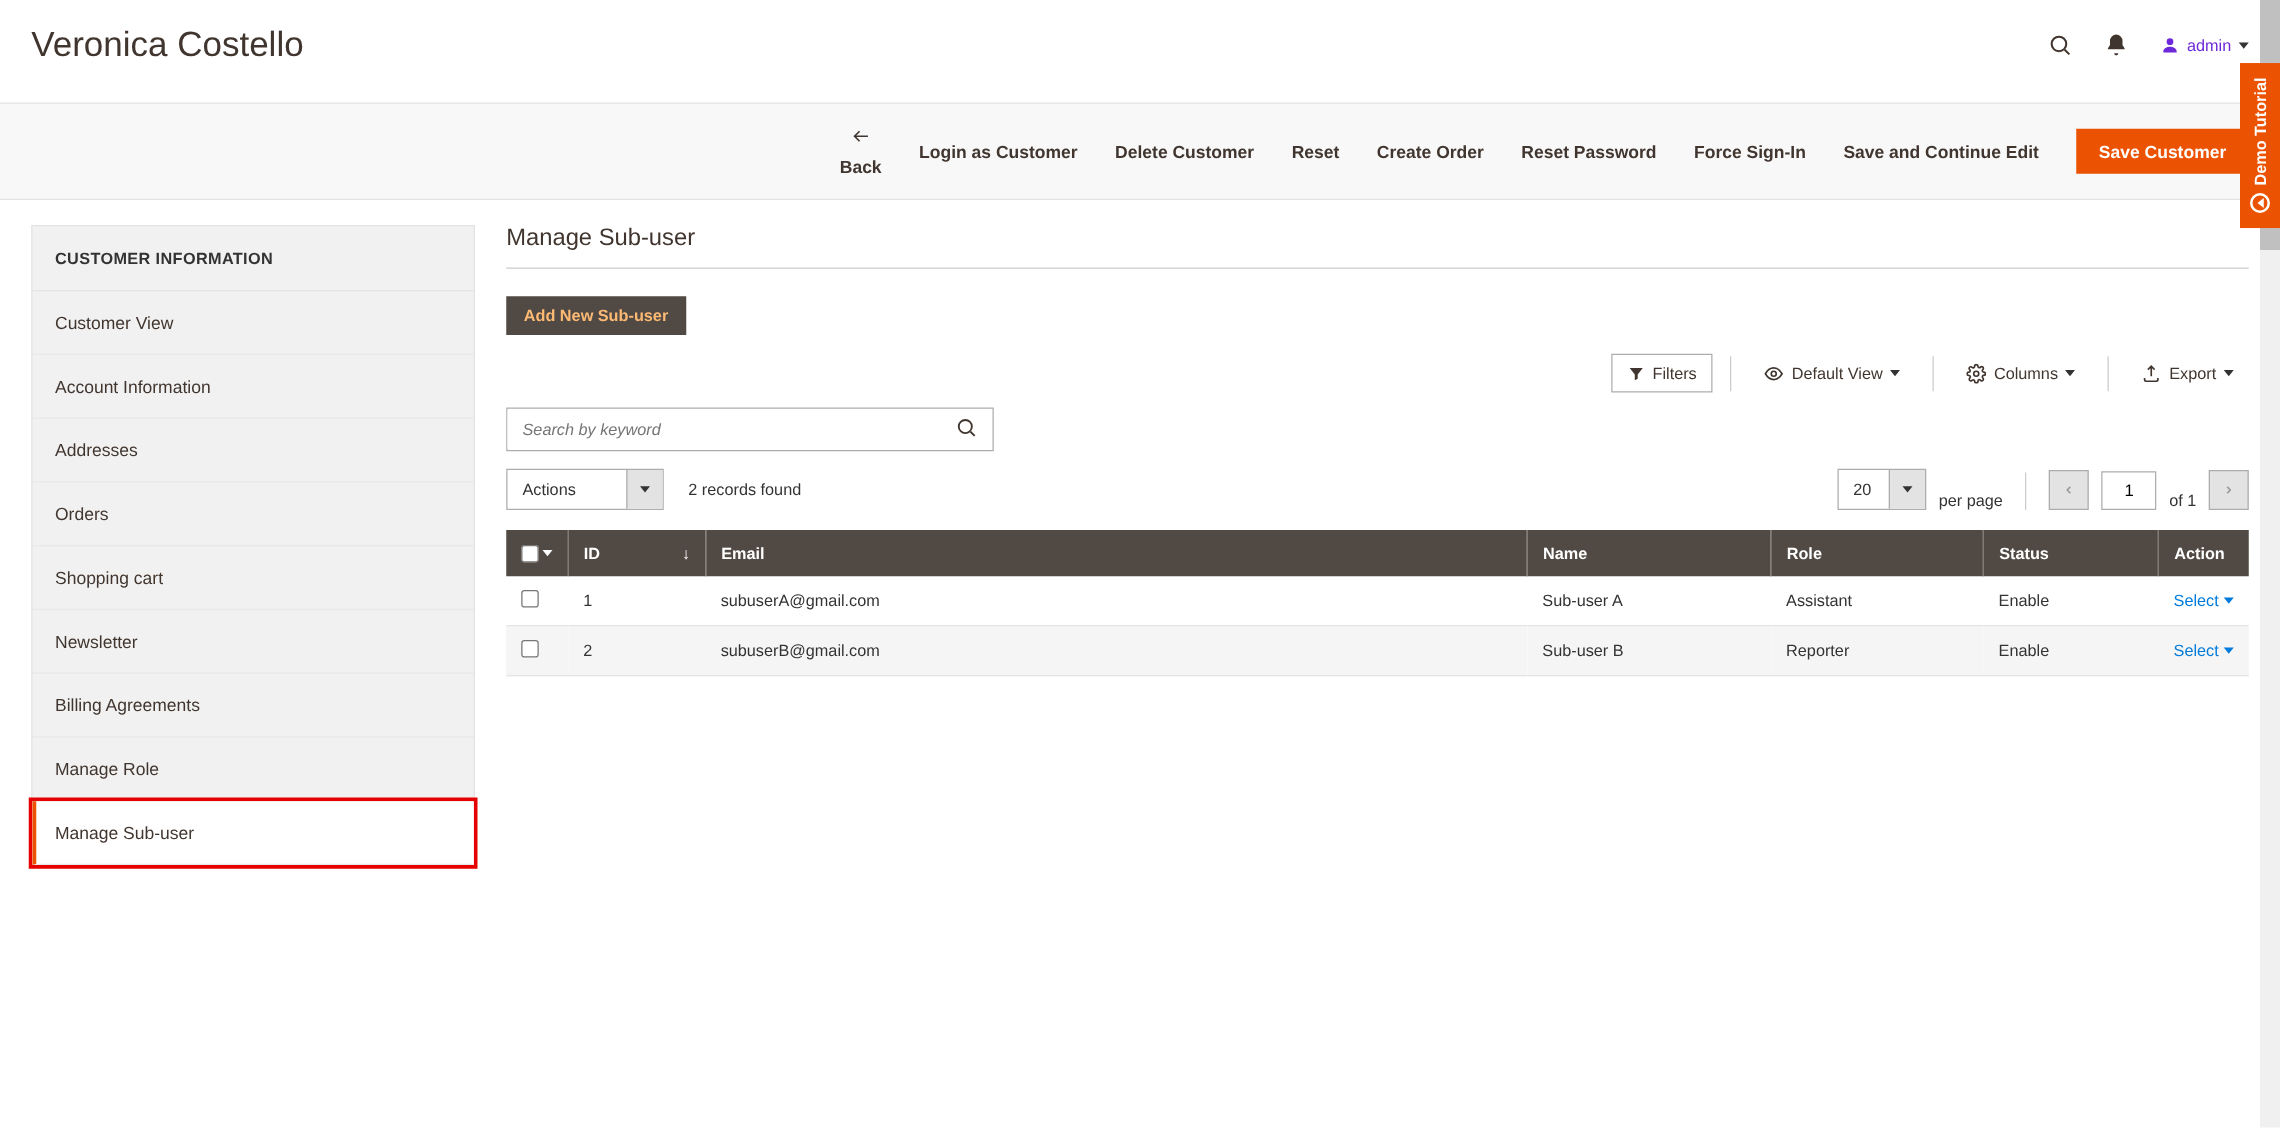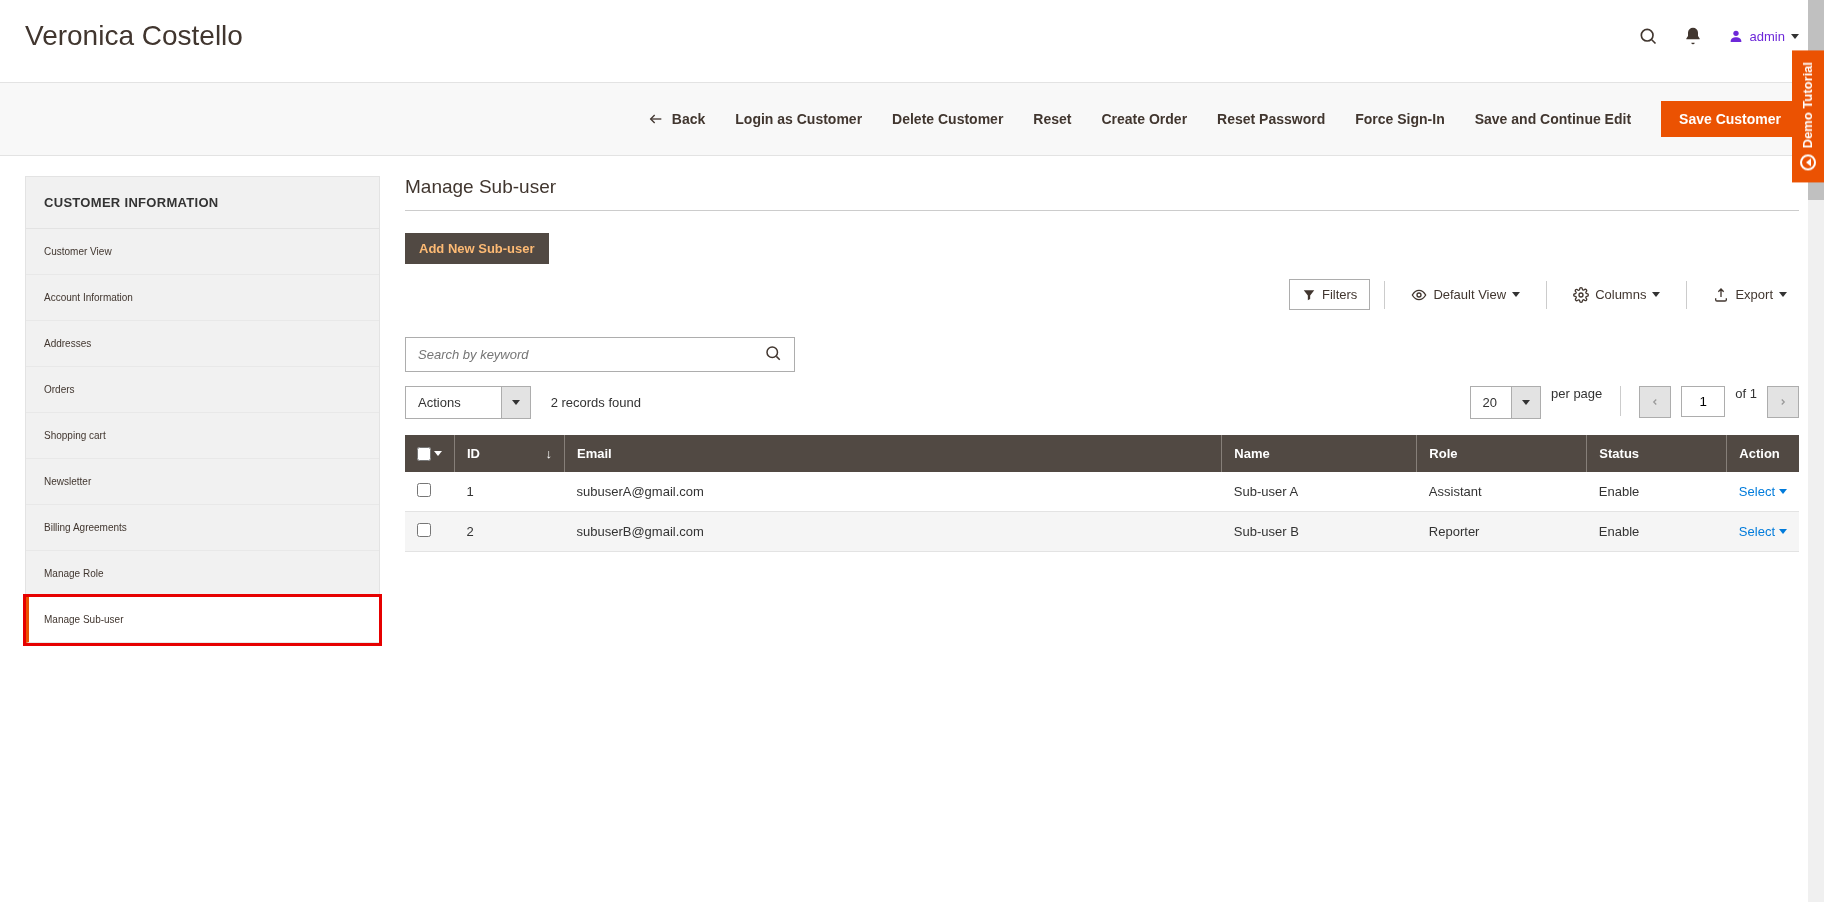--- a/index.html
+++ b/index.html
@@ -6,54 +6,54 @@
 body { font-family: -apple-system, BlinkMacSystemFont, 'Segoe UI', Helvetica, Arial, sans-serif; background: #fff; color: #333; font-size: 13px; }
 
 .page-header { display: flex; justify-content: space-between; align-items: center; padding: 20px 25px 30px; }
 .page-title { font-size: 28px; font-weight: 400; color: #41362f; }
 .header-right { display: flex; align-items: center; gap: 25px; }
 .hdr-icon { width: 20px; height: 20px; color: #41362f; cursor: pointer; }
 .admin-menu { display: flex; align-items: center; gap: 6px; cursor: pointer; color: #6d28d9; }
 
 .toolbar { display: flex; justify-content: flex-end; align-items: center; gap: 30px; padding: 18px 25px; background: #f8f8f8; border-top: 1px solid #e3e3e3; border-bottom: 1px solid #e3e3e3; }
 .toolbar-link { color: #41362f; font-weight: 600; font-size: 14px; cursor: pointer; text-decoration: none; }
-.toolbar-link.back { display: flex; align-items: center; gap: 8px; }
+.toolbar-link.back { display: flex; align-items: center; gap: 8px; flex-direction: column; }
 .btn-primary { background: #eb5202; color: #fff; padding: 10px 18px; font-weight: 600; font-size: 14px; border: none; cursor: pointer; }
 
 .content-wrap { display: flex; padding: 20px 25px; gap: 25px; }
 .sidebar { width: 355px; background: #f1f1f1; border: 1px solid #e3e3e3; }
 .sidebar-header { padding: 18px 18px; font-weight: 700; font-size: 13px; letter-spacing: 0.3px; border-bottom: 1px solid #e3e3e3; }
-.sidebar-item { padding: 17px 18px; font-size: 10px; color: #41362f; cursor: pointer; border-bottom: 1px solid #e8e8e8; }
+.sidebar-item { padding: 17px 18px; font-size: 14px; color: #41362f; cursor: pointer; border-bottom: 1px solid #e8e8e8; }
 .sidebar-item.active { background: #fff; border-left: 3px solid #eb5202; padding-left: 15px; }
 .highlight-box { border: 3px solid #e60000; margin: -3px; }
 
 .main { flex: 1; }
 .section-title { font-size: 19px; font-weight: 400; color: #41362f; margin-bottom: 12px; }
 .section-divider { border: none; border-top: 1px solid #ccc; margin-bottom: 22px; }
 
 .btn-dark { background: #514943; color: #fdba74; padding: 8px 14px; font-weight: 600; font-size: 13px; border: none; cursor: pointer; }
 
 .controls-row { display: flex; justify-content: flex-end; align-items: center; gap: 10px; margin-top: 15px; }
 .ctrl { display: flex; align-items: center; gap: 6px; padding: 7px 12px; color: #41362f; font-size: 13px; cursor: pointer; }
 .ctrl.filters { border: 1px solid #adadad; background: #fff; }
 .ctrl-sep { width: 1px; height: 28px; background: #ccc; margin: 0 4px; }
 .caret-down { width: 0; height: 0; border-left: 4px solid transparent; border-right: 4px solid transparent; border-top: 5px solid #333; }
 
-.search-wrap { display: flex; align-items: center; border: 1px solid #adadad; width: 390px; margin-top: 27px; }
+.search-wrap { display: flex; align-items: center; border: 1px solid #adadad; width: 390px; margin-top: 12px; }
 .search-input { flex: 1; border: none; padding: 8px 12px; font-size: 13px; font-style: italic; outline: none; }
 .search-btn { padding: 6px 12px; background: none; border: none; cursor: pointer; }
 
 .actions-row { display: flex; justify-content: space-between; align-items: center; margin-top: 14px; }
 .actions-left { display: flex; align-items: center; gap: 20px; }
 .actions-select { display: flex; border: 1px solid #adadad; }
 .actions-select-label { padding: 8px 40px 8px 12px; font-size: 13px; }
 .actions-select-caret { padding: 8px 10px; background: #e3e3e3; border-left: 1px solid #adadad; display: flex; align-items: center; }
 .records-found { font-size: 13px; color: #333; }
 
-.pager { display: flex; align-items: flex-start; gap: 10px; padding-left: 14px; }
+.pager { display: flex; align-items: flex-end; gap: 10px; padding-left: 14px; }
 .pager-input { width: 44px; text-align: center; padding: 7px 4px; border: 1px solid #adadad; }
 .pager-btn { width: 32px; height: 32px; background: #e3e3e3; border: 1px solid #adadad; display: flex; align-items: center; justify-content: center; cursor: pointer; color: #999; }
 .pager-sep { width: 1px; height: 30px; background: #ccc; margin: 0 8px; }
 
 .data-table { width: 100%; border-collapse: collapse; margin-top: 16px; }
 .data-table thead th { background: #514943; color: #fff; text-align: left; padding: 11px 12px; font-weight: 600; font-size: 13px; border-right: 1px solid #867f79; }
 .data-table thead th:last-child { border-right: none; }
 .data-table tbody td { padding: 11px 12px; font-size: 13px; color: #333; border-bottom: 1px solid #e3e3e3; }
 .data-table tbody tr:nth-child(even) { background: #f5f5f5; }
 .chk { width: 14px; height: 14px; }

